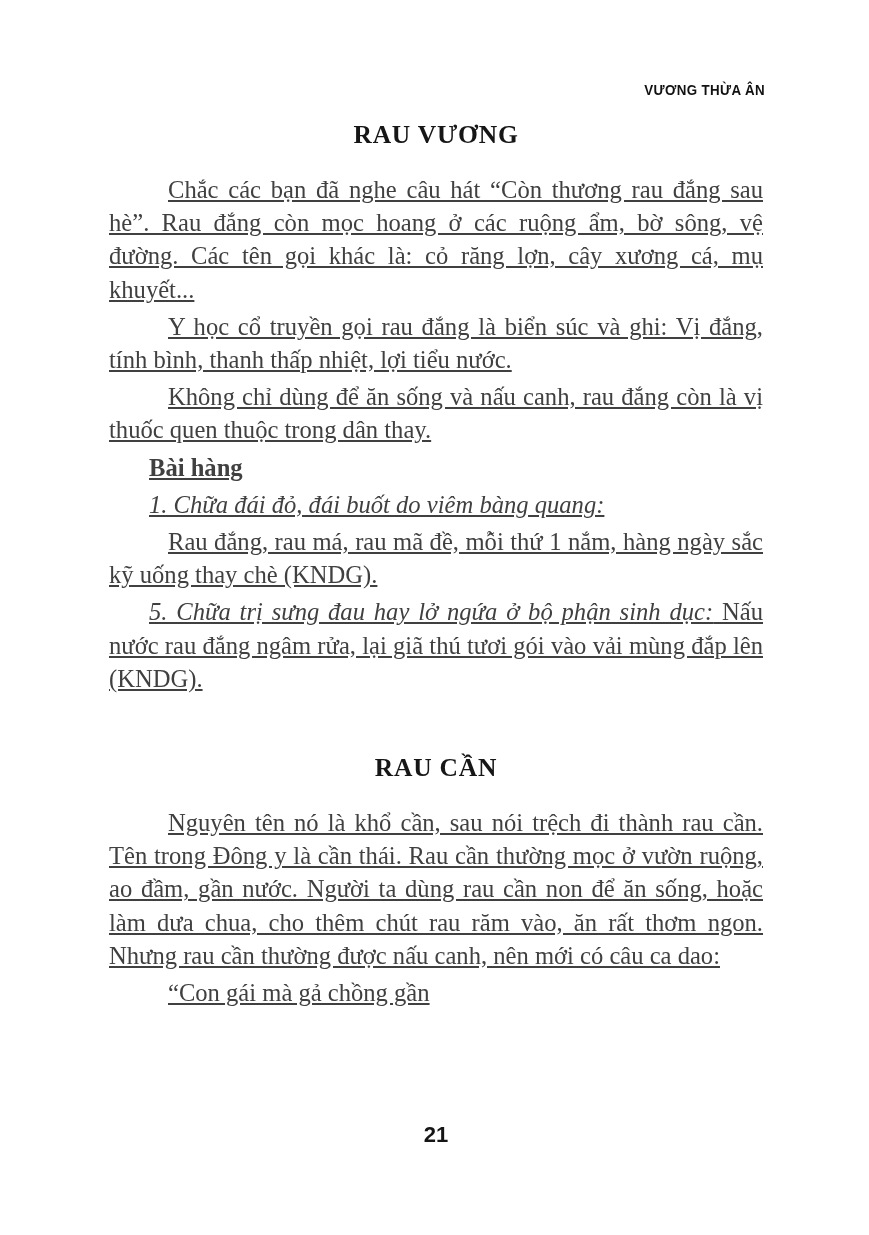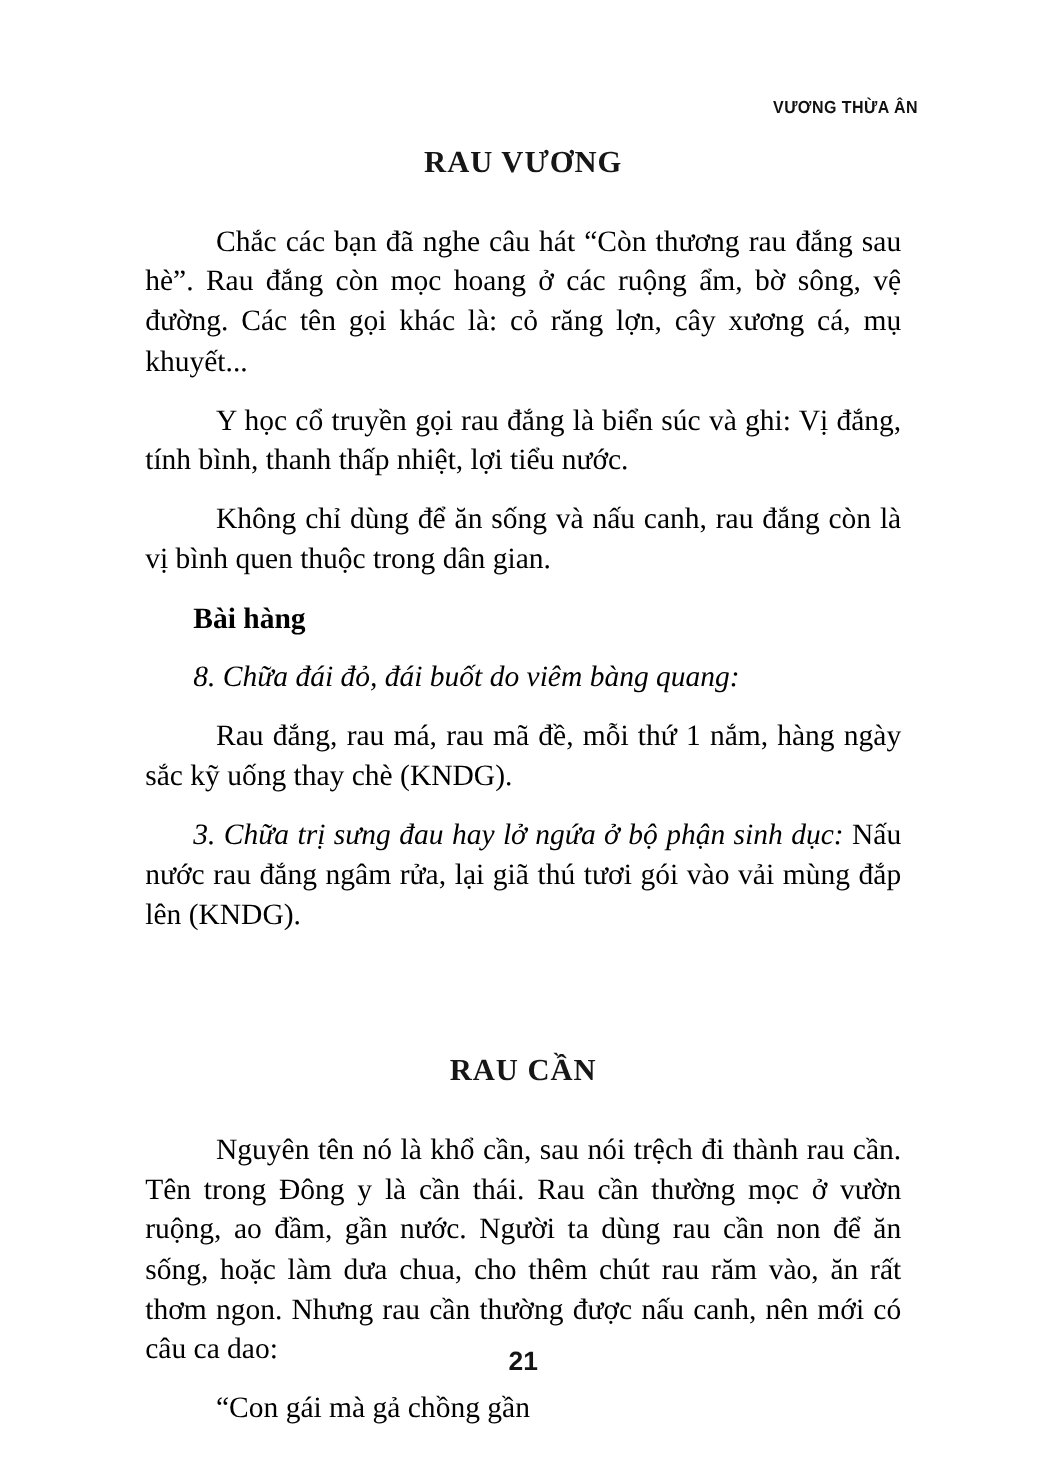--- a/index.html
+++ b/index.html
@@ -47,32 +47,33 @@
     font-weight: bold;
     font-size: 25.5px;
     letter-spacing: 0.8px;
     text-align: center;
     margin: 0;
     padding: 0;
     line-height: 34px;
     color: #161616;
   }
   h1.section-title.second {
-    margin-top: 96px;
+    margin-top: 56px;
   }
   p.body-text {
-    margin: 16px;
+    margin: 4px;
     padding: 0;
     font-size: 24.6px;
     line-height: 33.2px;
     text-align: justify;
     text-indent: 59px;
     text-justify: inter-word;
-    color: #000000;
+    color: #404040;
     hyphens: none;
+    text-decoration: underline;
   }
   p.body-text.tight-indent { text-indent: 40px; }
   p.gap-above { margin-top: 3px; }
   .title-gap-below { height: 17px; }
   .bold { font-weight: bold; }
   .ital { font-style: italic; }
   
   .folio {
     position: absolute;
     left: 105px;
@@ -94,29 +95,29 @@
 
   <div class="column">
 
     <h1 class="section-title">RAU VƯƠNG</h1>
     <div class="title-gap-below"></div>
 
     <p class="body-text">Chắc các bạn đã nghe câu hát “Còn thương rau đắng sau hè”. Rau đắng còn mọc hoang ở các ruộng ẩm, bờ sông, vệ đường. Các tên gọi khác là: cỏ răng lợn, cây xương cá, mụ khuyết...</p>
 
     <p class="body-text gap-above">Y học cổ truyền gọi rau đắng là biển súc và ghi: Vị đắng, tính bình, thanh thấp nhiệt, lợi tiểu nước.</p>
 
-    <p class="body-text gap-above">Không chỉ dùng để ăn sống và nấu canh, rau đắng còn là vị bình quen thuộc trong dân gian.</p>
+    <p class="body-text gap-above">Không chỉ dùng để ăn sống và nấu canh, rau đắng còn là vị thuốc quen thuộc trong dân thay.</p>
 
     <p class="body-text tight-indent gap-above bold">Bài hàng</p>
 
-    <p class="body-text tight-indent gap-above ital">8. Chữa đái đỏ, đái buốt do viêm bàng quang:</p>
+    <p class="body-text tight-indent gap-above ital">1. Chữa đái đỏ, đái buốt do viêm bàng quang:</p>
 
     <p class="body-text">Rau đắng, rau má, rau mã đề, mỗi thứ 1 nắm, hàng ngày sắc kỹ uống thay chè (KNDG).</p>
 
-    <p class="body-text tight-indent gap-above"><span class="ital">3. Chữa trị sưng đau hay lở ngứa ở bộ phận sinh dục:</span><span> Nấu nước rau đắng ngâm rửa, lại giã thú tươi gói vào vải mùng đắp lên (KNDG).</span></p>
+    <p class="body-text tight-indent gap-above"><span class="ital">5. Chữa trị sưng đau hay lở ngứa ở bộ phận sinh dục:</span><span> Nấu nước rau đắng ngâm rửa, lại giã thú tươi gói vào vải mùng đắp lên (KNDG).</span></p>
 
 
     <h1 class="section-title second">RAU CẦN</h1>
     <div class="title-gap-below"></div>
 
     <p class="body-text">Nguyên tên nó là khổ cần, sau nói trệch đi thành rau cần. Tên trong Đông y là cần thái. Rau cần thường mọc ở vườn ruộng, ao đầm, gần nước. Người ta dùng rau cần non để ăn sống, hoặc làm dưa chua, cho thêm chút rau răm vào, ăn rất thơm ngon. Nhưng rau cần thường được nấu canh, nên mới có câu ca dao:</p>
 
     <p class="body-text gap-above">“Con gái mà gả chồng gần</p>
 
   </div>

